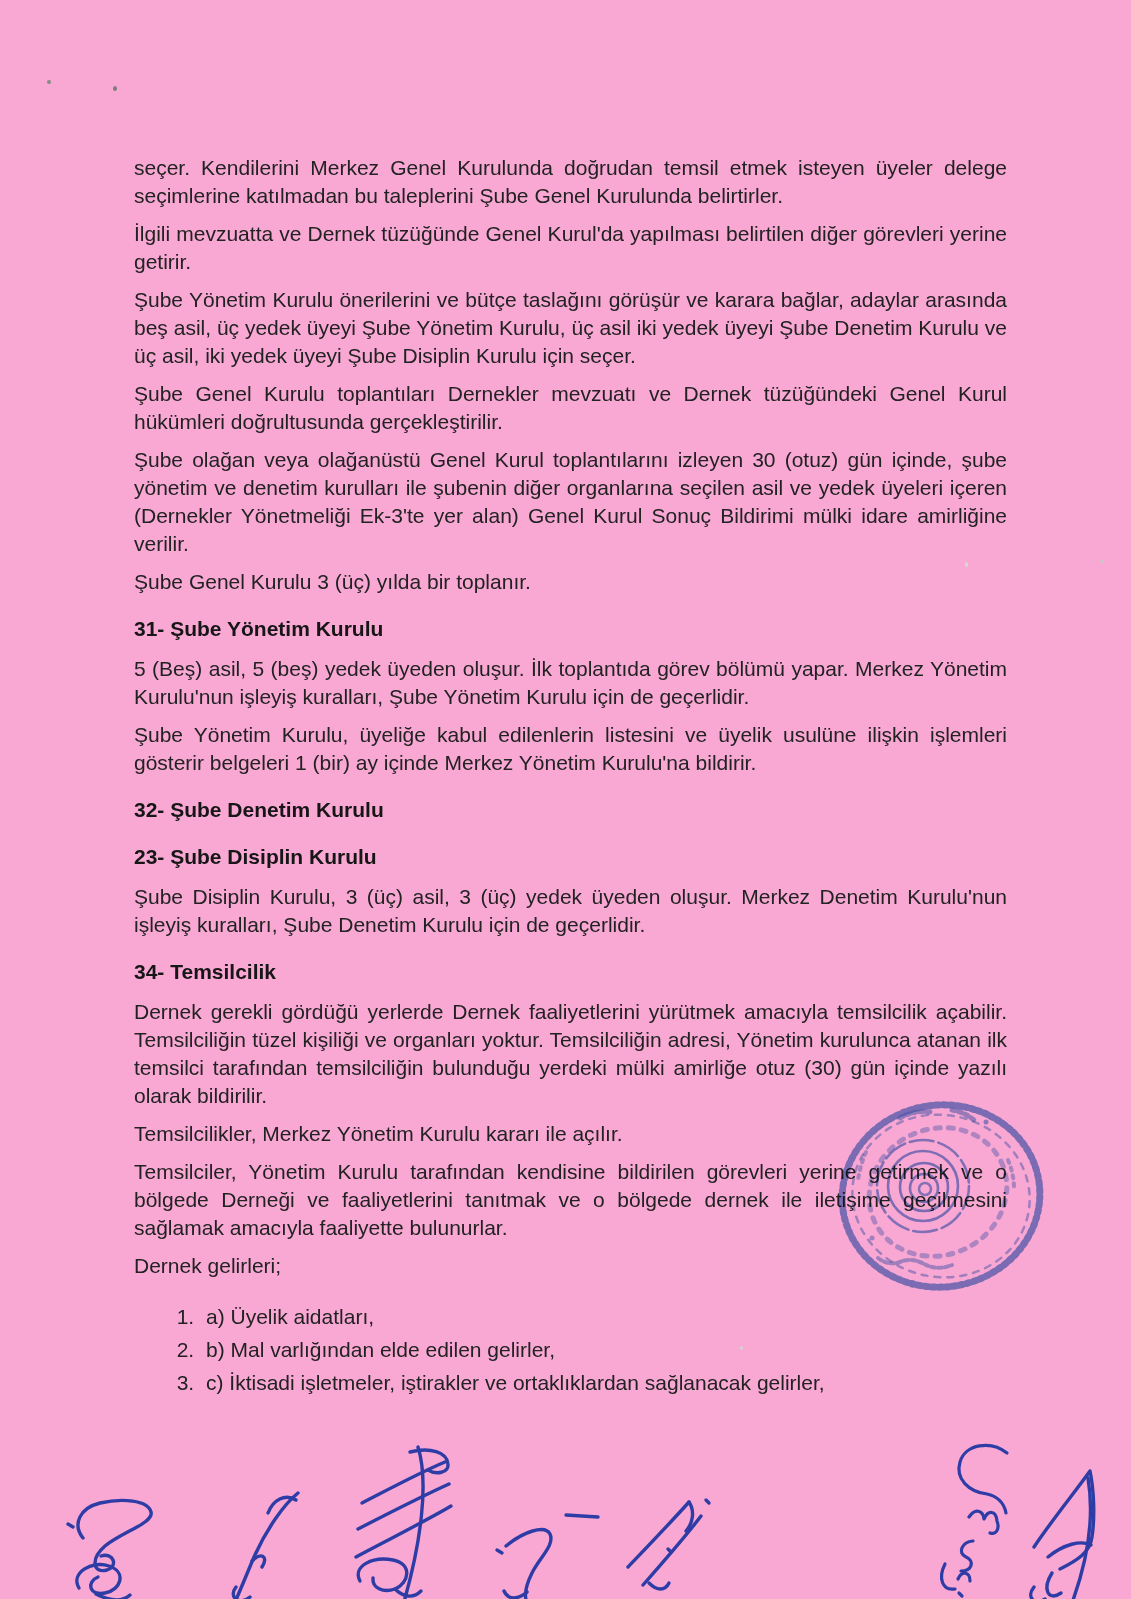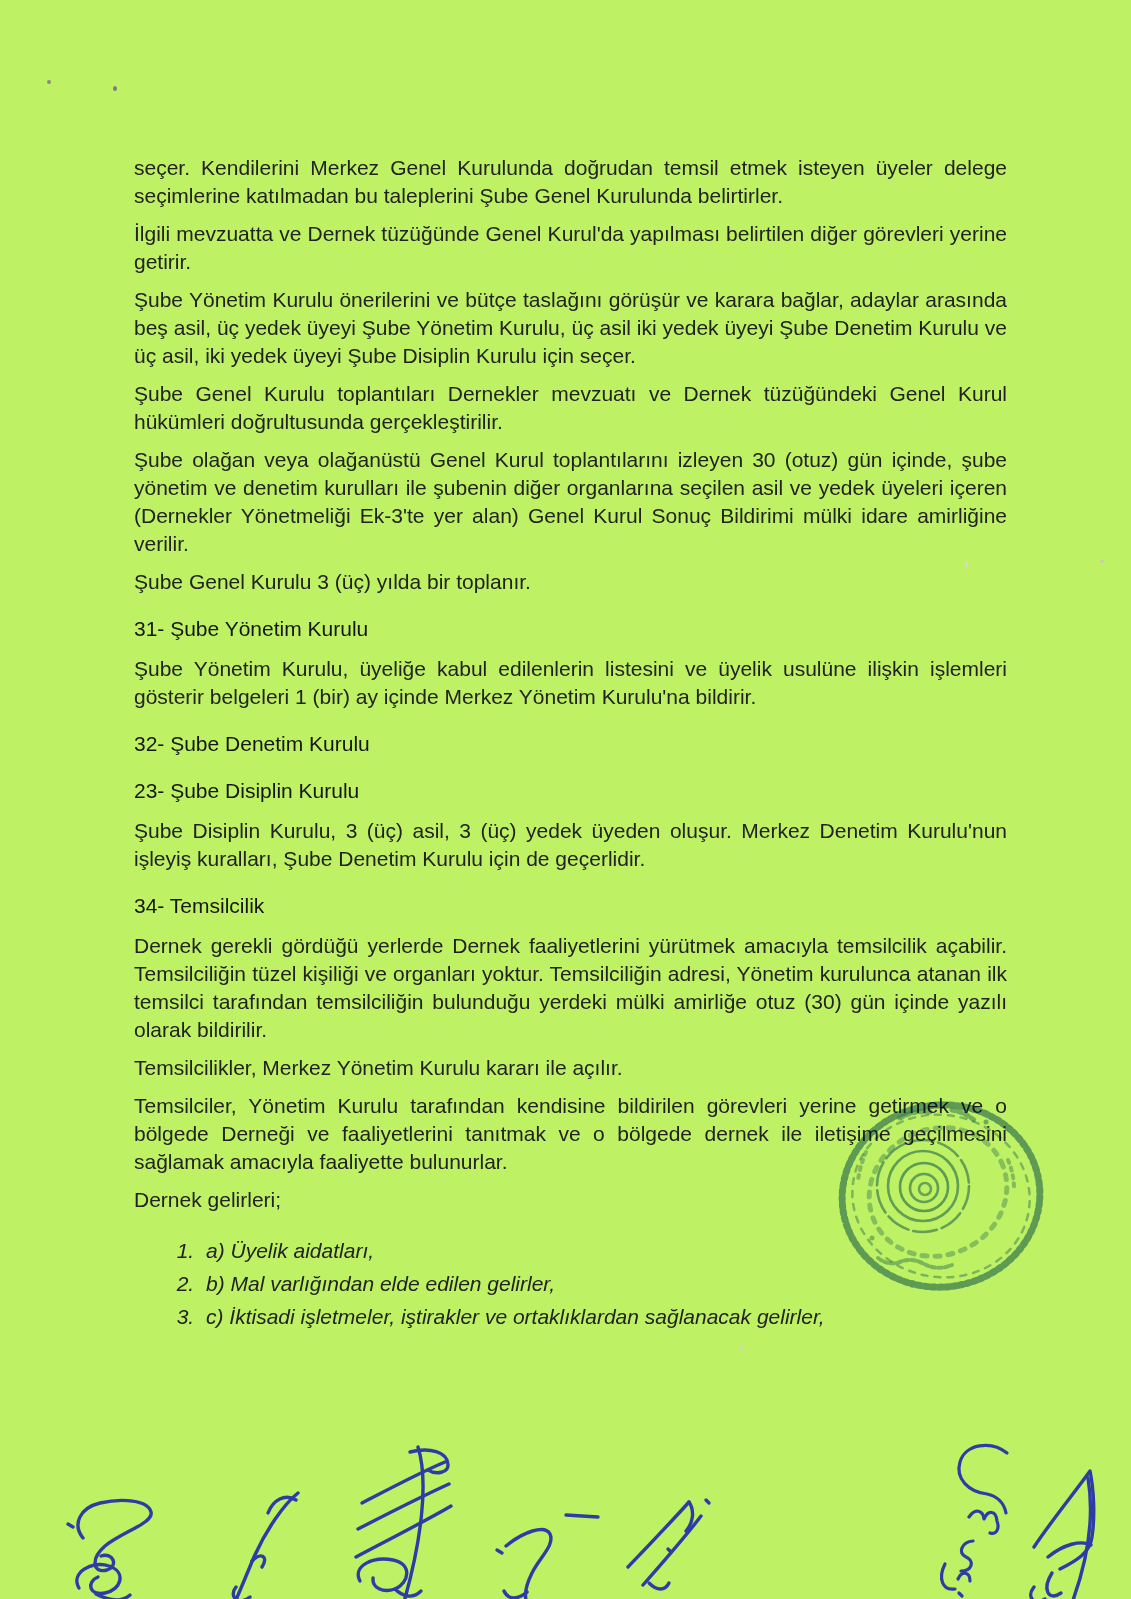--- a/index.html
+++ b/index.html
@@ -1,23 +1,23 @@
 <!DOCTYPE html>
 <html><head>
 <meta charset="utf-8">
 <style>
   html,body{margin:0;padding:0;}
   body{width:1131px;height:1599px;background:#ffffff;overflow:hidden;position:relative;
        font-family:"Liberation Sans","DejaVu Sans",sans-serif;color:#1d1d1d;}
-  .page{position:absolute;inset:0;background:#bef264;padding-left:48px;}
+  .page{position:absolute;inset:0;background:#f9a8d4;padding-left:48px;}
   .content{position:absolute;left:134px;top:154px;width:873px;
            font-size:21px;line-height:28px;color:#222;}
   .content p{margin:0 0 10px 0;text-align:justify;}
-  .content h2{font-size:21px;line-height:28px;margin:19px 0 12px 0;font-weight:400;color:#161616;}
-  .content ol{margin:22px 0 0 0;padding:0 0 0 66px;font-style:italic;}
+  .content h2{font-size:21px;line-height:28px;margin:19px 0 12px 0;font-weight:700;color:#161616;}
+  .content ol{margin:22px 0 0 0;padding:0 0 0 66px;}
   .content li{margin:0 0 3px 0;line-height:30px;padding-left:6px;}
   .speck{position:absolute;border-radius:50%;}
   .stamp-layer,.sig-layer{position:absolute;left:0;top:0;pointer-events:none;}
   .stamp-layer{mix-blend-mode:multiply;}
 </style>
 </head>
 <body>
 
 <div class="page">
 
@@ -28,20 +28,21 @@
   <div class="speck" style="left:740px;top:1346px;width:3px;height:4px;background:#d3d3d3;"></div>
 
   <main class="content">
     <p>seçer. Kendilerini Merkez Genel Kurulunda doğrudan temsil etmek isteyen üyeler delege seçimlerine katılmadan bu taleplerini Şube Genel Kurulunda belirtirler.</p>
     <p>İlgili mevzuatta ve Dernek tüzüğünde Genel Kurul'da yapılması belirtilen diğer görevleri yerine getirir.</p>
     <p>Şube Yönetim Kurulu önerilerini ve bütçe taslağını görüşür ve karara bağlar, adaylar arasında beş asil, üç yedek üyeyi Şube Yönetim Kurulu, üç asil iki yedek üyeyi Şube Denetim Kurulu ve üç asil, iki yedek üyeyi Şube Disiplin Kurulu için seçer.</p>
     <p>Şube Genel Kurulu toplantıları Dernekler mevzuatı ve Dernek tüzüğündeki Genel Kurul hükümleri doğrultusunda gerçekleştirilir.</p>
     <p>Şube olağan veya olağanüstü Genel Kurul toplantılarını izleyen 30 (otuz) gün içinde, şube yönetim ve denetim kurulları ile şubenin diğer organlarına seçilen asil ve yedek üyeleri içeren (Dernekler Yönetmeliği Ek-3'te yer alan) Genel Kurul Sonuç Bildirimi mülki idare amirliğine verilir.</p>
     <p>Şube Genel Kurulu 3 (üç) yılda bir toplanır.</p>
     <h2>31- Şube Yönetim Kurulu</h2>
+    <p>5 (Beş) asil, 5 (beş) yedek üyeden oluşur. İlk toplantıda görev bölümü yapar. Merkez Yönetim Kurulu'nun işleyiş kuralları, Şube Yönetim Kurulu için de geçerlidir.</p>
     <p>Şube Yönetim Kurulu, üyeliğe kabul edilenlerin listesini ve üyelik usulüne ilişkin işlemleri gösterir belgeleri 1 (bir) ay içinde Merkez Yönetim Kurulu'na bildirir.</p>
     <h2>32- Şube Denetim Kurulu</h2>
     <h2>23- Şube Disiplin Kurulu</h2>
     <p>Şube Disiplin Kurulu, 3 (üç) asil, 3 (üç) yedek üyeden oluşur. Merkez Denetim Kurulu'nun işleyiş kuralları, Şube Denetim Kurulu için de geçerlidir.</p>
     <h2>34- Temsilcilik</h2>
     <p>Dernek gerekli gördüğü yerlerde Dernek faaliyetlerini yürütmek amacıyla temsilcilik açabilir. Temsilciliğin tüzel kişiliği ve organları yoktur. Temsilciliğin adresi, Yönetim kurulunca atanan ilk temsilci tarafından temsilciliğin bulunduğu yerdeki mülki amirliğe otuz (30) gün içinde yazılı olarak bildirilir.</p>
     <p>Temsilcilikler, Merkez Yönetim Kurulu kararı ile açılır.</p>
     <p>Temsilciler, Yönetim Kurulu tarafından kendisine bildirilen görevleri yerine getirmek ve o bölgede Derneği ve faaliyetlerini tanıtmak ve o bölgede dernek ile iletişime geçilmesini sağlamak amacıyla faaliyette bulunurlar.</p>
     <p>Dernek gelirleri;</p>
     <ol>

